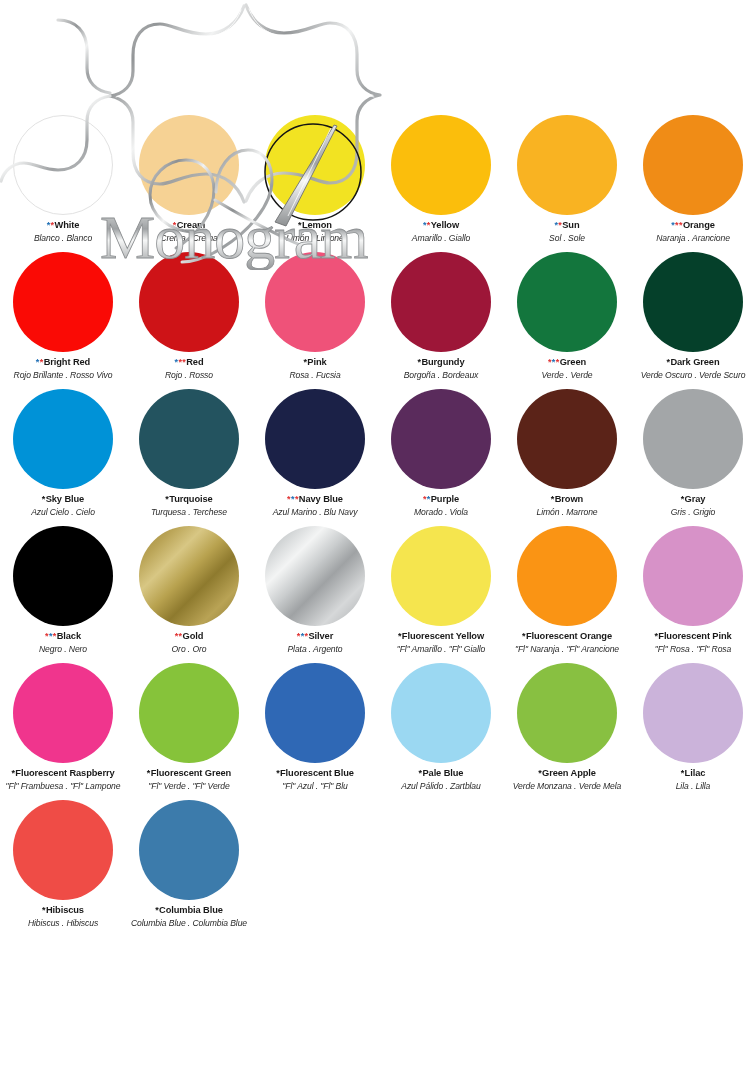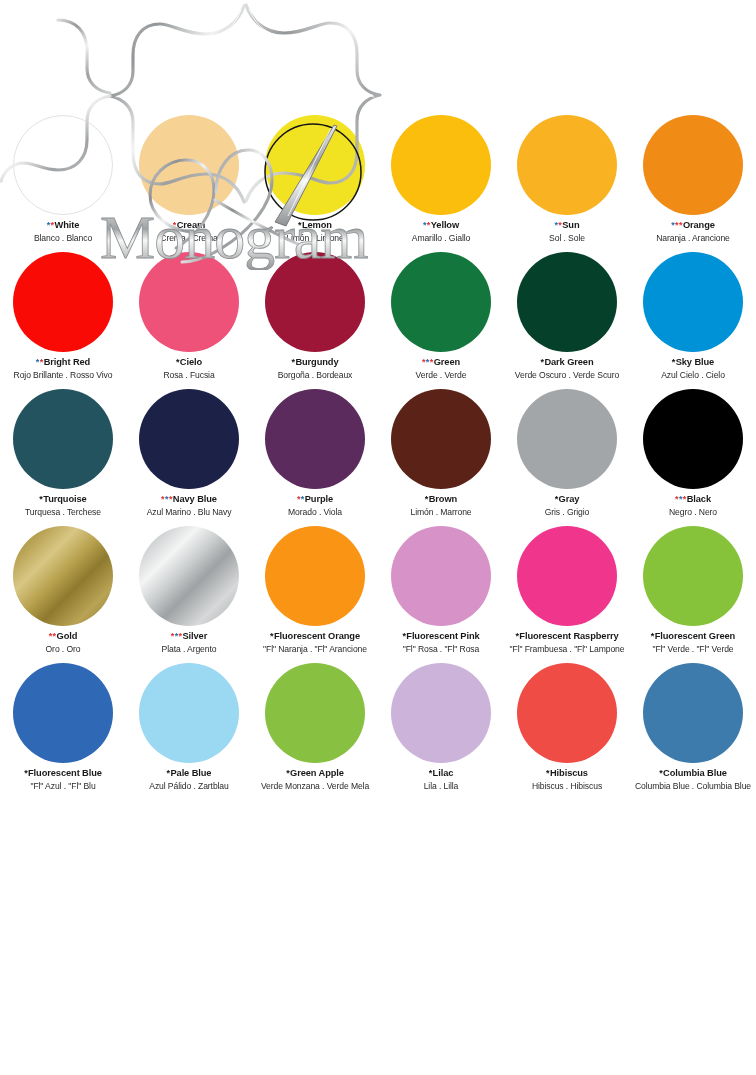--- a/index.html
+++ b/index.html
@@ -53,20 +53,21 @@
     letter-spacing: -0.1px;
     white-space: nowrap;
   }
   .trans {
     font-size: 8.6px;
     font-weight: normal;
     color: #2a2a2a;
     letter-spacing: -0.1px;
     white-space: nowrap;
     margin-top: 2px;
+    font-style: italic;
   }
   .stars { letter-spacing: -0.6px; margin-right: 1px; font-size: 9px; }
   .s-b { color: #1f6fb5; }
   .s-r { color: #e03030; }
   .s-k { color: #111111; }
 
   
   #logo {
     position: absolute;
     left: 0; top: 0;
@@ -125,23 +126,30 @@
         </div>
       </div>
       <div class="cell">
         <div class="dot" style="background: rgb(250, 10, 5);"></div>
         <div class="cap">
           <div class="name"><span class="stars s-b">*</span><span class="stars s-r">*</span><span>Bright Red</span></div>
           <div class="trans">Rojo Brillante . Rosso Vivo</div>
         </div>
       </div>
       <div class="cell">
+        <div class="dot" style="background: rgb(206, 19, 23);"></div>
+        <div class="cap">
+          <div class="name"><span class="stars s-b">*</span><span class="stars s-r">*</span><span class="stars s-r">*</span><span>Red</span></div>
+          <div class="trans">Rojo . Rosso</div>
+        </div>
+      </div>
+      <div class="cell">
         <div class="dot" style="background: rgb(239, 82, 121);"></div>
         <div class="cap">
-          <div class="name"><span class="stars s-k">*</span><span>Cielo</span></div>
+          <div class="name"><span class="stars s-k">*</span><span>Pink</span></div>
           <div class="trans">Rosa . Fucsia</div>
         </div>
       </div>
       <div class="cell">
         <div class="dot" style="background: rgb(157, 22, 56);"></div>
         <div class="cap">
           <div class="name"><span class="stars s-k">*</span><span>Burgundy</span></div>
           <div class="trans">Borgoña . Bordeaux</div>
         </div>
       </div>
@@ -213,20 +221,27 @@
         <div class="cap">
           <div class="name"><span class="stars s-r">*</span><span class="stars s-r">*</span><span>Gold</span></div>
           <div class="trans">Oro . Oro</div>
         </div>
       </div>
       <div class="cell">
         <div class="dot" style="background: linear-gradient(135deg, rgb(176, 179, 181) 0%, rgb(210, 213, 214) 16%, rgb(243, 244, 244) 30%, rgb(203, 206, 207) 44%, rgb(159, 162, 164) 58%, rgb(214, 216, 217) 78%, rgb(168, 171, 173) 100%);"></div>
         <div class="cap">
           <div class="name"><span class="stars s-r">*</span><span class="stars s-b">*</span><span class="stars s-r">*</span><span>Silver</span></div>
           <div class="trans">Plata . Argento</div>
+        </div>
+      </div>
+      <div class="cell">
+        <div class="dot" style="background: rgb(245, 229, 78);"></div>
+        <div class="cap">
+          <div class="name"><span class="stars s-k">*</span><span>Fluorescent Yellow</span></div>
+          <div class="trans">"Fl" Amarillo . "Fl" Giallo</div>
         </div>
       </div>
       <div class="cell">
         <div class="dot" style="background: rgb(250, 148, 20);"></div>
         <div class="cap">
           <div class="name"><span class="stars s-k">*</span><span>Fluorescent Orange</span></div>
           <div class="trans">"Fl" Naranja . "Fl" Arancione</div>
         </div>
       </div>
       <div class="cell">

